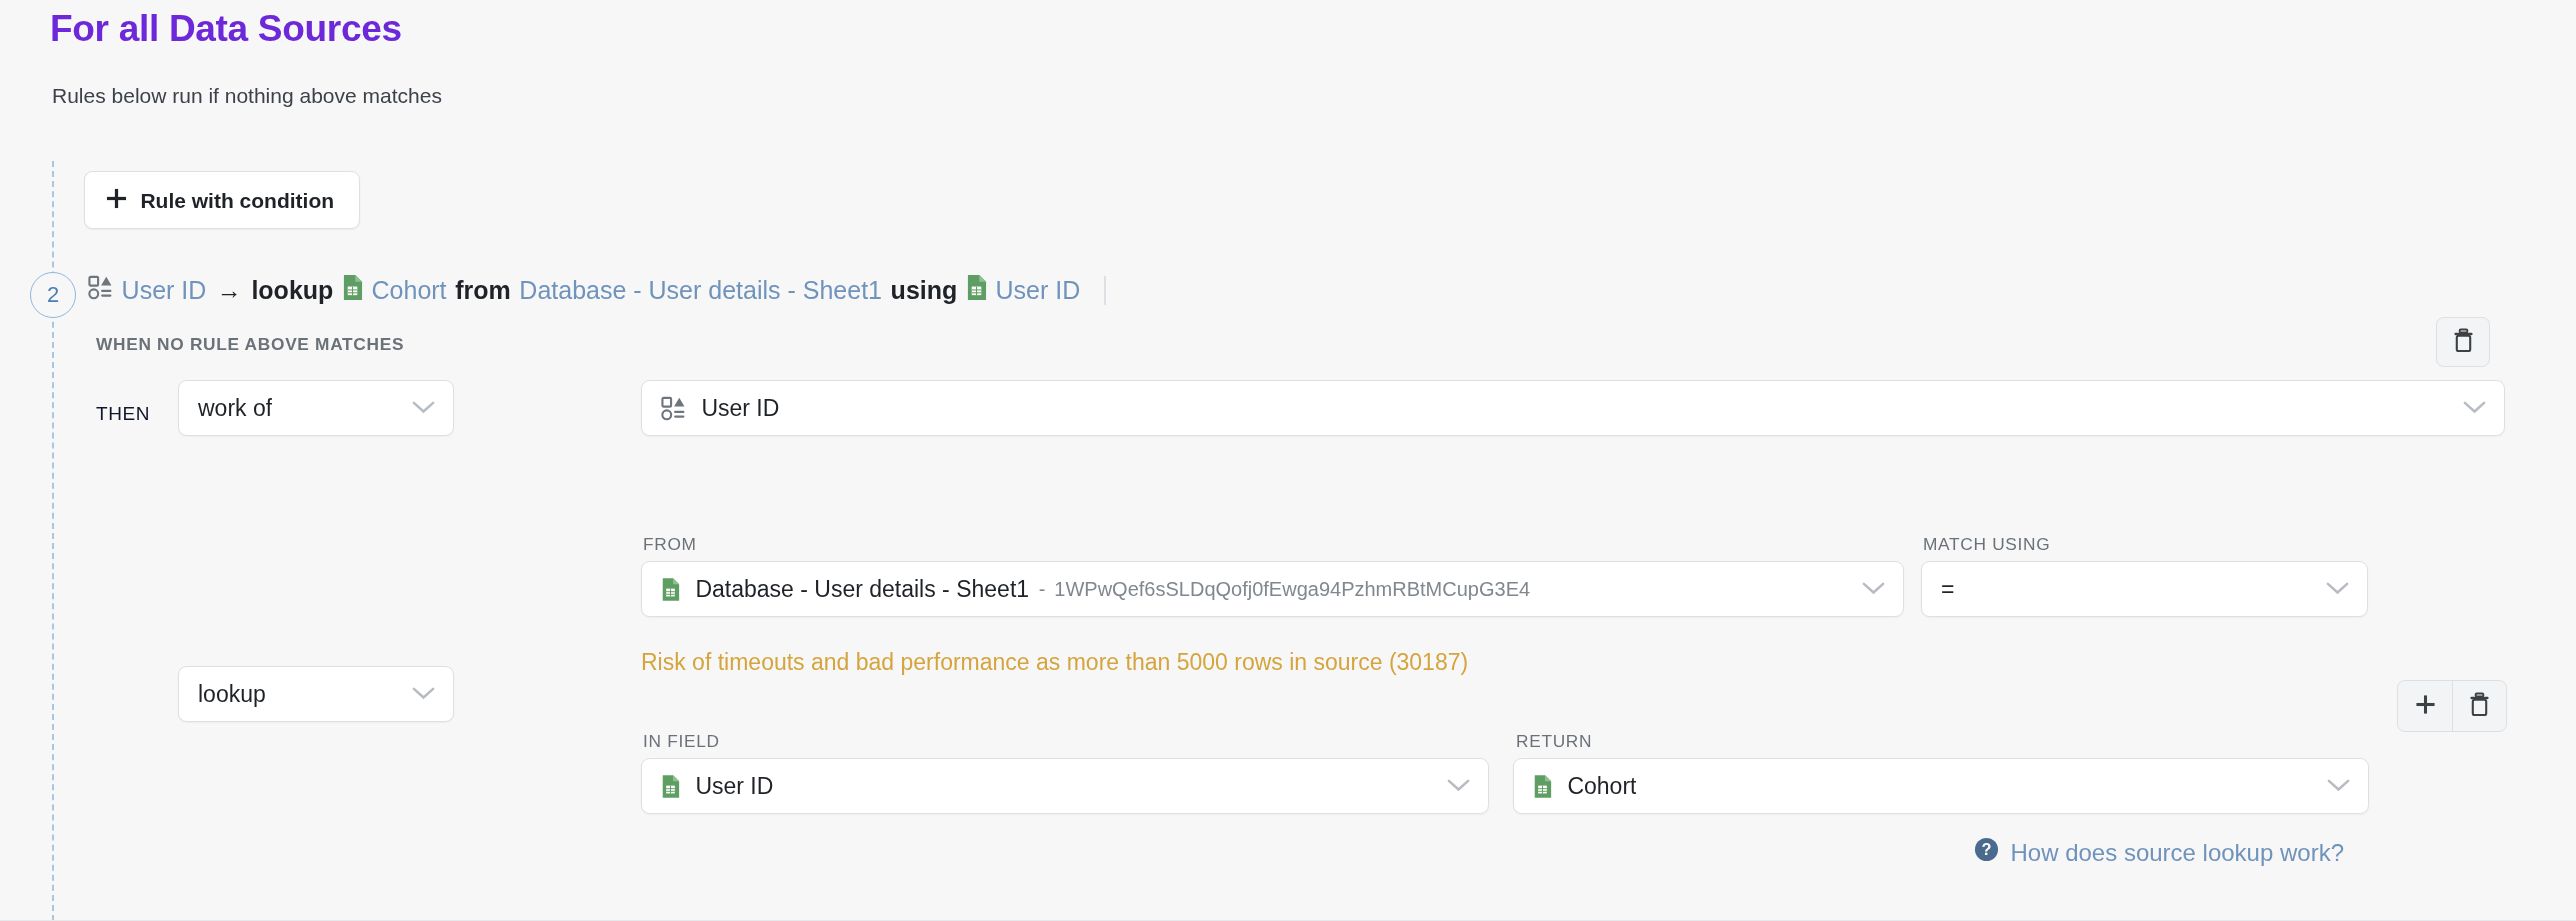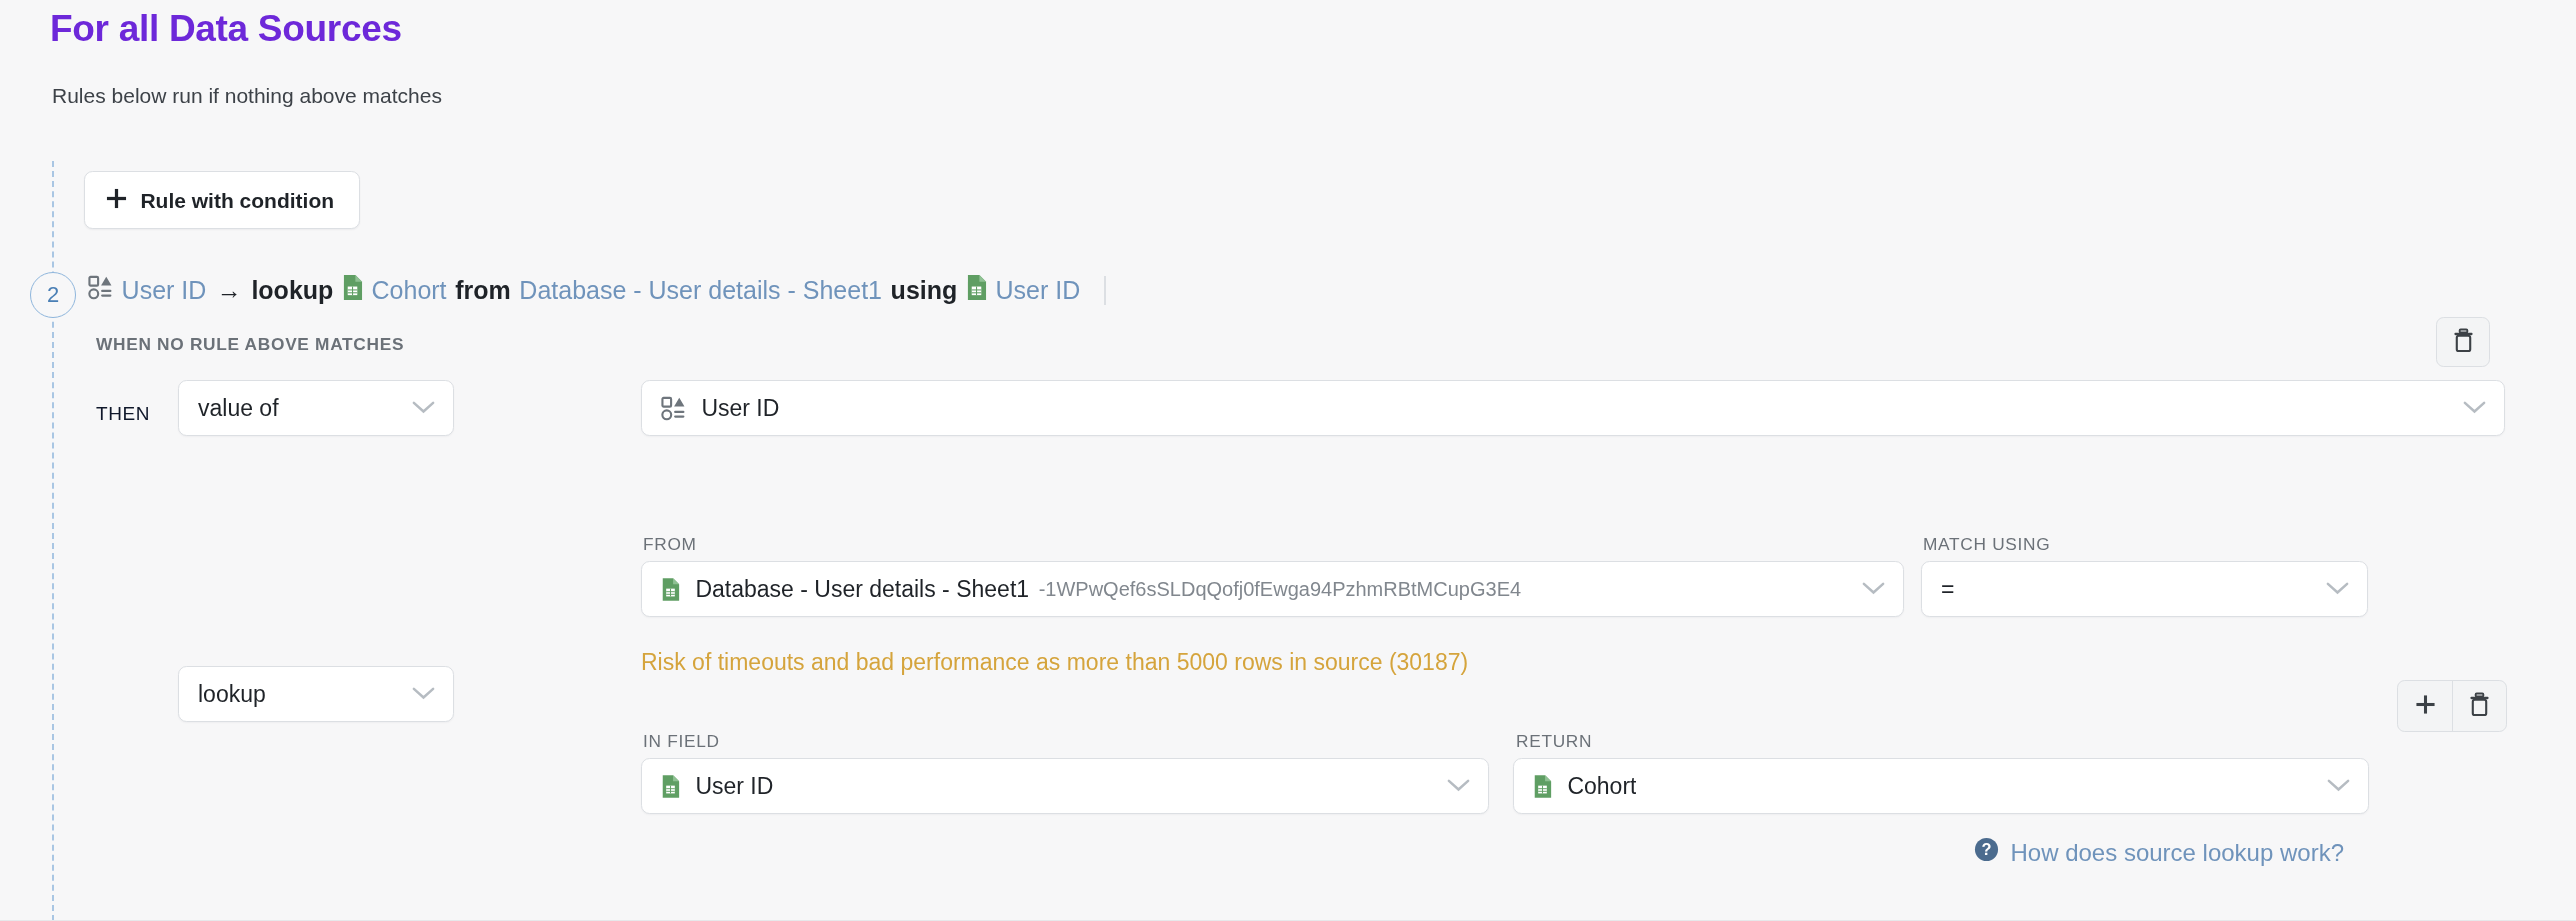--- a/index.html
+++ b/index.html
@@ -274,21 +274,21 @@
         <rect x="8" y="1.5" width="8" height="3" rx="1" fill="none" stroke="#3c4146" stroke-width="2"></rect>
         <rect x="2.5" y="4.8" width="19" height="2.6" rx="1.1" fill="#3c4146"></rect>
         <rect x="5" y="8" width="14" height="16" rx="2" fill="none" stroke="#3c4146" stroke-width="2.2"></rect>
       </svg>
     </span>
   </div>
 
   <div class="then-label">THEN</div>
 
   <div class="sel" style="left:178px; top:380px; width:276px;">
-    <span class="val">value of</span>
+    <span class="val">work of</span>
     <span class="chev">
       <svg width="25" height="15.4" viewBox="0 0 26 16">
           <path d="M3 3 L13 12 L23 3" fill="none" stroke="#b6bcc2" stroke-width="2.6" stroke-linecap="round"></path>
         </svg>
     </span>
   </div>
 
   <div class="sel" style="left:641px; top:380px; width:1864px;">
     <span class="ico-slot">
       <svg width="25" height="25" viewBox="0 0 26 26">
@@ -314,21 +314,21 @@
         <path d="M2 1 h12 l7 7 v19 H2 Z" fill="#5f9e63"></path>
         <path d="M14 1 l7 7 h-7 Z" fill="#8fc193"></path>
         <rect x="6" y="13" width="10" height="9" fill="#ffffff"></rect>
         <rect x="6" y="16" width="10" height="1.1" fill="#5f9e63"></rect>
         <rect x="6" y="19" width="10" height="1.1" fill="#5f9e63"></rect>
         <rect x="10.5" y="13" width="1.1" height="9" fill="#5f9e63"></rect>
       </svg>
     </span>
     <span class="val">Database - User details - Sheet1</span>
     <span class="sub">-</span>
-    <span class="sub" style="margin-left:0;">1WPwQef6sSLDqQofj0fEwga94PzhmRBtMCupG3E4</span>
+    <span class="sub" style="margin-left:9px;">1WPwQef6sSLDqQofj0fEwga94PzhmRBtMCupG3E4</span>
     <span class="chev">
       <svg width="25" height="15.4" viewBox="0 0 26 16">
           <path d="M3 3 L13 12 L23 3" fill="none" stroke="#b6bcc2" stroke-width="2.6" stroke-linecap="round"></path>
         </svg>
     </span>
   </div>
 
   <div class="minilabel" style="left:1923px; top:534px;">MATCH USING</div>
   <div class="sel" style="left:1921px; top:561px; width:447px;">
     <span class="val">=</span>

